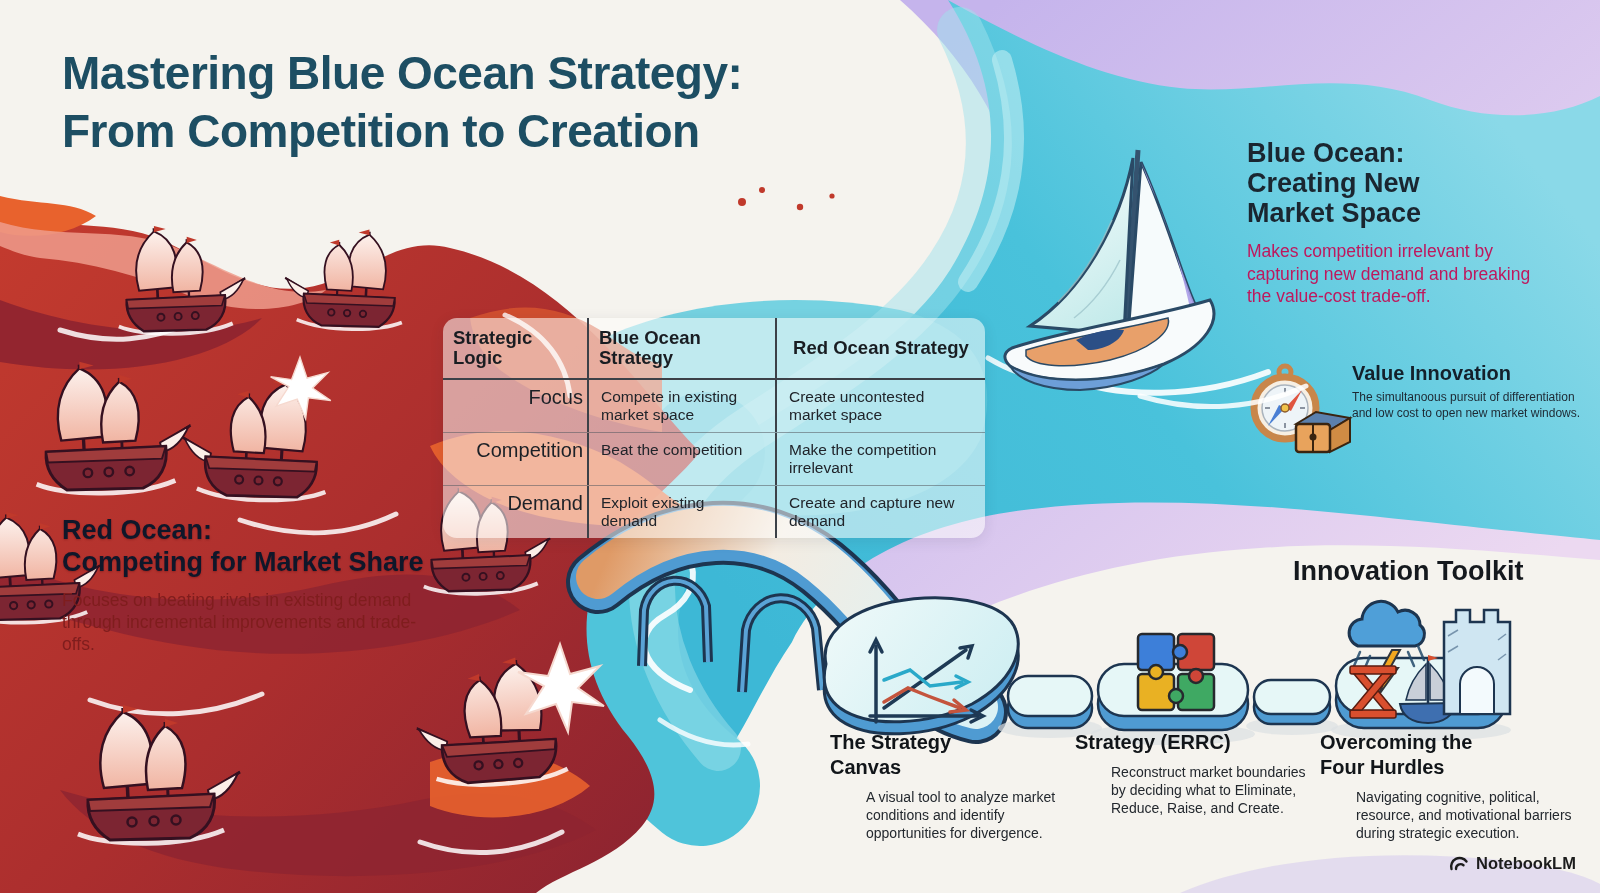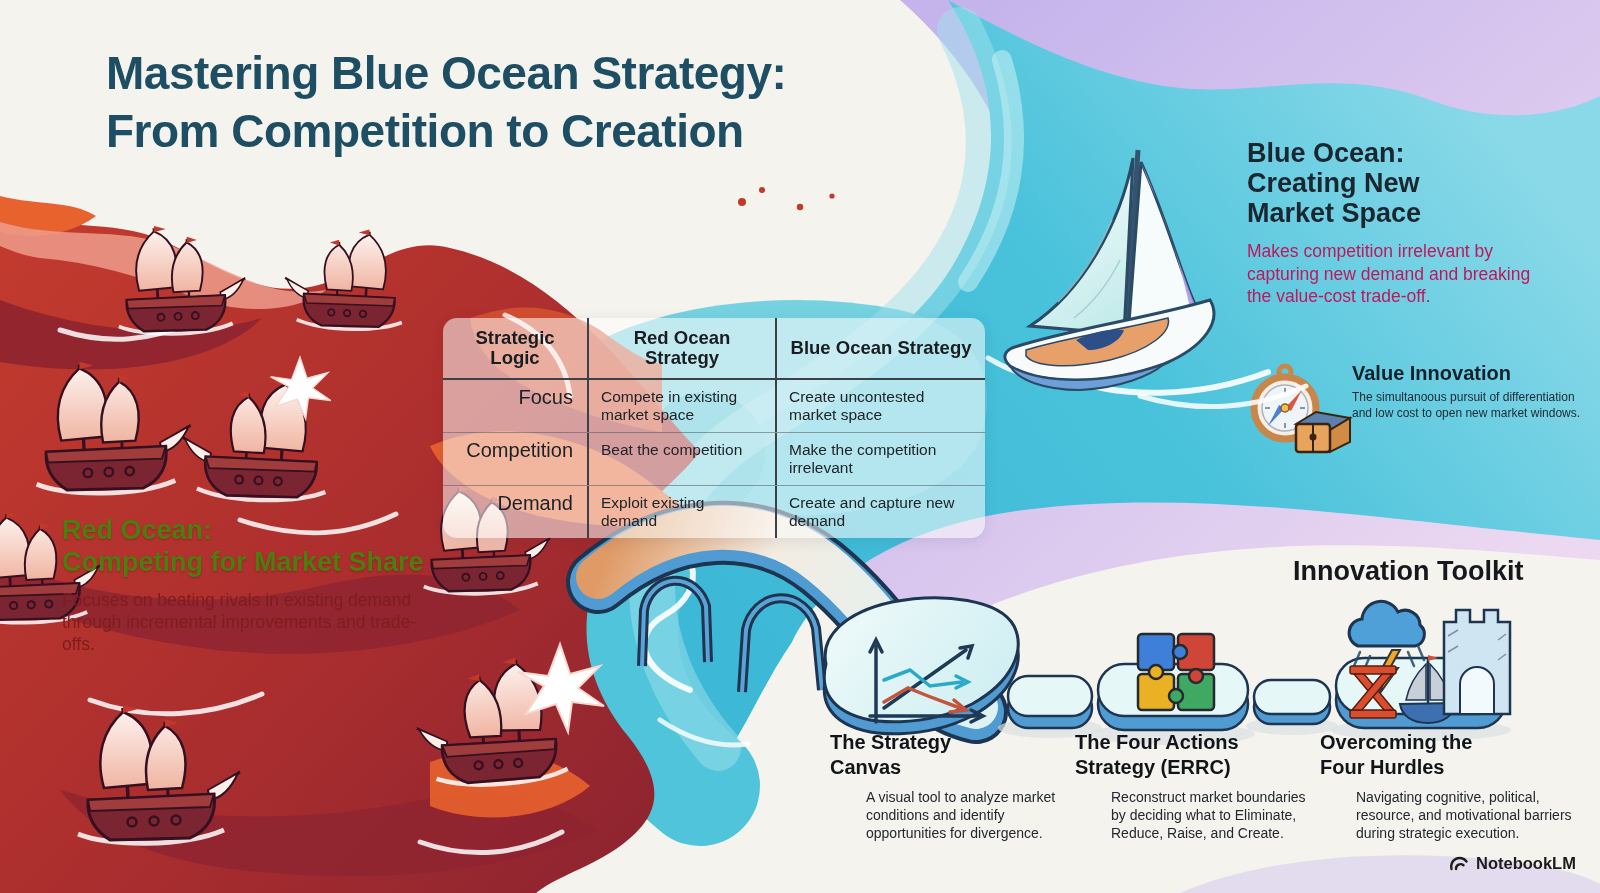--- a/index.html
+++ b/index.html
@@ -8,24 +8,24 @@
     background:#f5f3ee;font-family:"Liberation Sans",sans-serif;
   }
   .art{position:absolute;inset:0;width:1600px;height:893px;}
 
   
   .page-title{
     position:absolute;left:62px;top:44px;margin:0;
     font-size:46px;font-weight:bold;line-height:58px;letter-spacing:-0.5px;
     color:#1d4e63;z-index:5;
   }
-  .page-title span{display:block;margin-left:44px;}
+  .page-title span{display:block;}
 
   .red-block{position:absolute;left:62px;top:514px;width:370px;z-index:5;}
-  .red-block .hd{font-size:27px;font-weight:bold;line-height:32px;color:#4d7c0f;
+  .red-block .hd{font-size:27px;font-weight:bold;line-height:32px;color:#0f172a;
     text-shadow:0 1px 2px rgba(90,10,10,.35);}
   .red-block .hd span{display:block;}
   .red-block .bd{margin-top:11px;font-size:17.5px;line-height:22px;color:#7f1d1d;}
 
   .blue-block{position:absolute;left:1247px;top:138px;width:330px;z-index:5;}
   .blue-block .hd{font-size:27px;font-weight:bold;line-height:30px;color:#1a2630;}
   .blue-block .hd span{display:block;}
   .blue-block .bd{margin-top:12px;font-size:17.5px;line-height:22.5px;color:#be185d;width:300px;}
 
   .vi-block{position:absolute;left:1352px;top:362px;width:232px;z-index:5;}
@@ -47,24 +47,24 @@
   .table-panel{
     position:absolute;left:443px;top:318px;width:542px;z-index:5;
     background:rgba(253,253,252,.55);border-radius:14px;overflow:hidden;
     box-shadow:0 3px 14px rgba(40,40,60,.10);
   }
   .trow{display:grid;grid-template-columns:144px 188px 210px;}
   .tc{padding:8px 12px;font-size:15.5px;line-height:18px;color:#20242a;}
   .tc.c2,.tc.c3{border-left:2px solid #3c4148;}
   .thead{border-bottom:2px solid #3c4148;}
   .thead .tc{font-weight:bold;font-size:18.5px;line-height:20px;
-    display:flex;align-items:center;justify-content:center;text-align:center;
+    display:flex;align-items:center;justify-content:center;
     padding:10px 10px;color:#191d22;}
   .trow.body + .trow.body{border-top:1.5px solid rgba(85,90,96,.55);}
-  .tc.rowlabel{font-size:20px;text-align:right;padding-right:14px;color:#1c2127;}
+  .tc.rowlabel{font-size:20px;text-align:right;padding-right:4px;color:#1c2127;}
 
   
   .watermark{position:absolute;left:1448px;top:852px;z-index:6;
     display:flex;align-items:center;gap:6px;color:#1c1c1c;
     font-size:16.5px;font-weight:bold;}
 </style>
 </head>
 <body>
 
 <div class="stage">
@@ -353,22 +353,22 @@
   </div>
 
   <div class="vi-block">
     <div class="hd">Value Innovation</div>
     <div class="bd">The simultanoous pursuit of differentiation and low cost to open new market windows.</div>
   </div>
 
   <div class="table-panel">
     <div class="trow thead">
       <div class="tc c1">Strategic Logic</div>
+      <div class="tc c3">Blue Ocean Strategy</div>
       <div class="tc c2">Red Ocean Strategy</div>
-      <div class="tc c3">Blue Ocean Strategy</div>
     </div>
     <div class="trow body">
       <div class="tc c1 rowlabel">Focus</div>
       <div class="tc c2">Compete in existing market space</div>
       <div class="tc c3">Create uncontested market space</div>
     </div>
     <div class="trow body">
       <div class="tc c1 rowlabel">Competition</div>
       <div class="tc c2">Beat the competition</div>
       <div class="tc c3">Make the competition irrelevant</div>
@@ -385,21 +385,20 @@
   <div class="toolkit-item" id="tk1">
     <div class="hd">
       <span>The Strategy</span>
       <span>Canvas</span>
     </div>
     <div class="bd">A visual tool to analyze market conditions and identify opportunities for divergence.</div>
   </div>
 
   <div class="toolkit-item" id="tk2">
     <div class="hd">
-      <span>The Four Actions</span>
       <span>Strategy (ERRC)</span>
     </div>
     <div class="bd">Reconstruct market boundaries by deciding what to Eliminate, Reduce, Raise, and Create.</div>
   </div>
 
   <div class="toolkit-item" id="tk3">
     <div class="hd">
       <span>Overcoming the</span>
       <span>Four Hurdles</span>
     </div>

